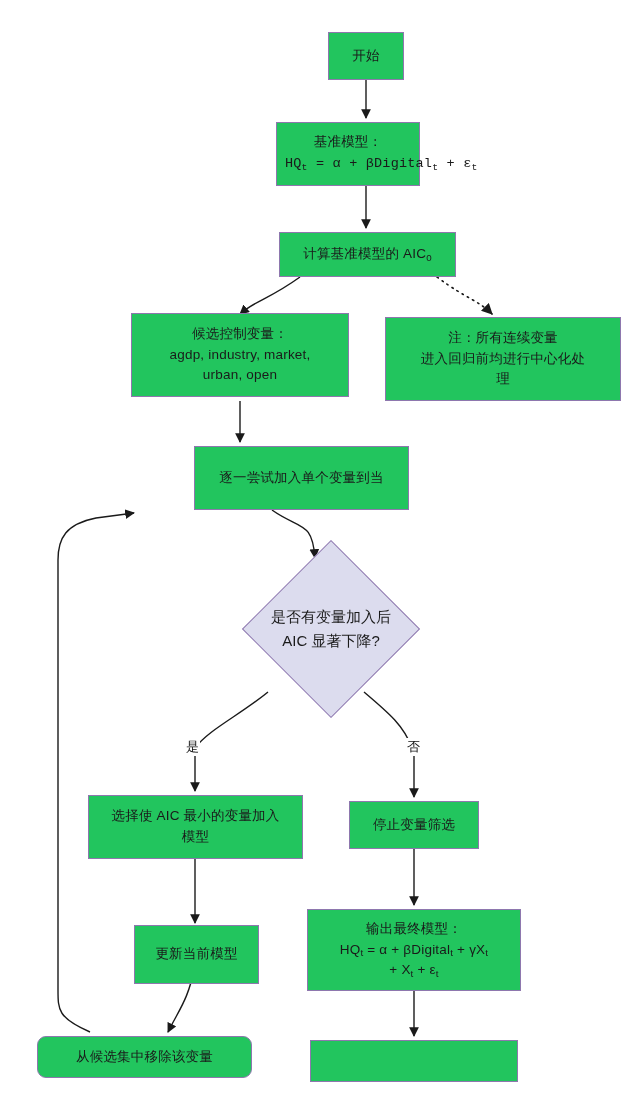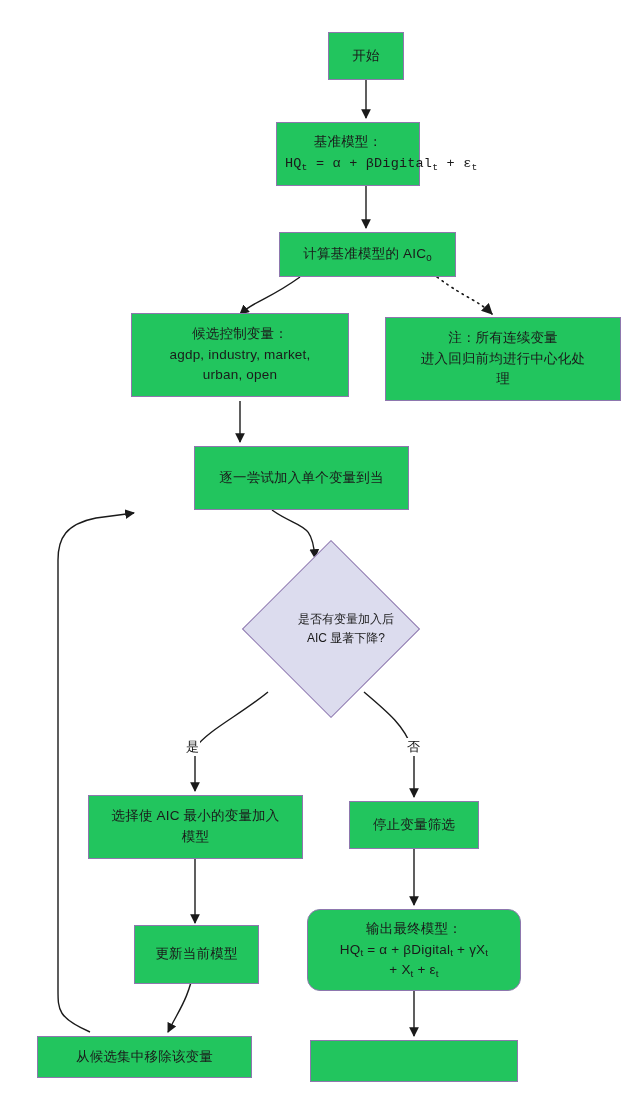--- a/index.html
+++ b/index.html
@@ -64,23 +64,23 @@
     box-sizing: border-box;
     transform: rotate(45deg);
   }
   .diamond-text {
     position: absolute;
     left: 0; top: 0;
     width: 100%;
     height: 100%;
     display: flex;
     align-items: center;
-    justify-content: flex-end;
+    justify-content: center;
     text-align: center;
-    font-size: 12px;
+    font-size: 15px;
     line-height: 1.6;
     color: #1a1a1a;
   }
   .diamond-text .l { display: block; white-space: nowrap; }
   .edge-label {
     position: absolute;
     font-size: 13px;
     color: #111111;
     background: #ffffff;
     padding: 0 1px;
@@ -202,29 +202,29 @@
         <span class="l">停止变量筛选</span>
       </span>
   </div>
 
   <div class="node" style="left:134px; top:925px; width:125px; height:59px;">
     <span class="lines">
         <span class="l">更新当前模型</span>
       </span>
   </div>
 
-  <div class="node" style="left:307px; top:909px; width:214px; height:82px;border-radius:13px;">
+  <div class="node" style="left:307px; top:909px; width:214px; height:82px;">
     <span class="lines">
         <span class="l">输出最终模型：</span>
         <span class="l">HQ<sub>t</sub> = α + βDigital<sub>t</sub> + γX<sub>t</sub></span>
         <span class="l">+ X<sub>t</sub> + ε<sub>t</sub></span>
       </span>
   </div>
 
-  <div class="node" style="left:37px; top:1036px; width:215px; height:42px;">
+  <div class="node" style="left:37px; top:1036px; width:215px; height:42px;border-radius:9px;">
     <span class="lines">
         <span class="l">从候选集中移除该变量</span>
       </span>
   </div>
 
   <div class="node" style="left:310px; top:1040px; width:208px; height:42px;">
     <span class="lines"></span>
   </div>
 
 </div>

